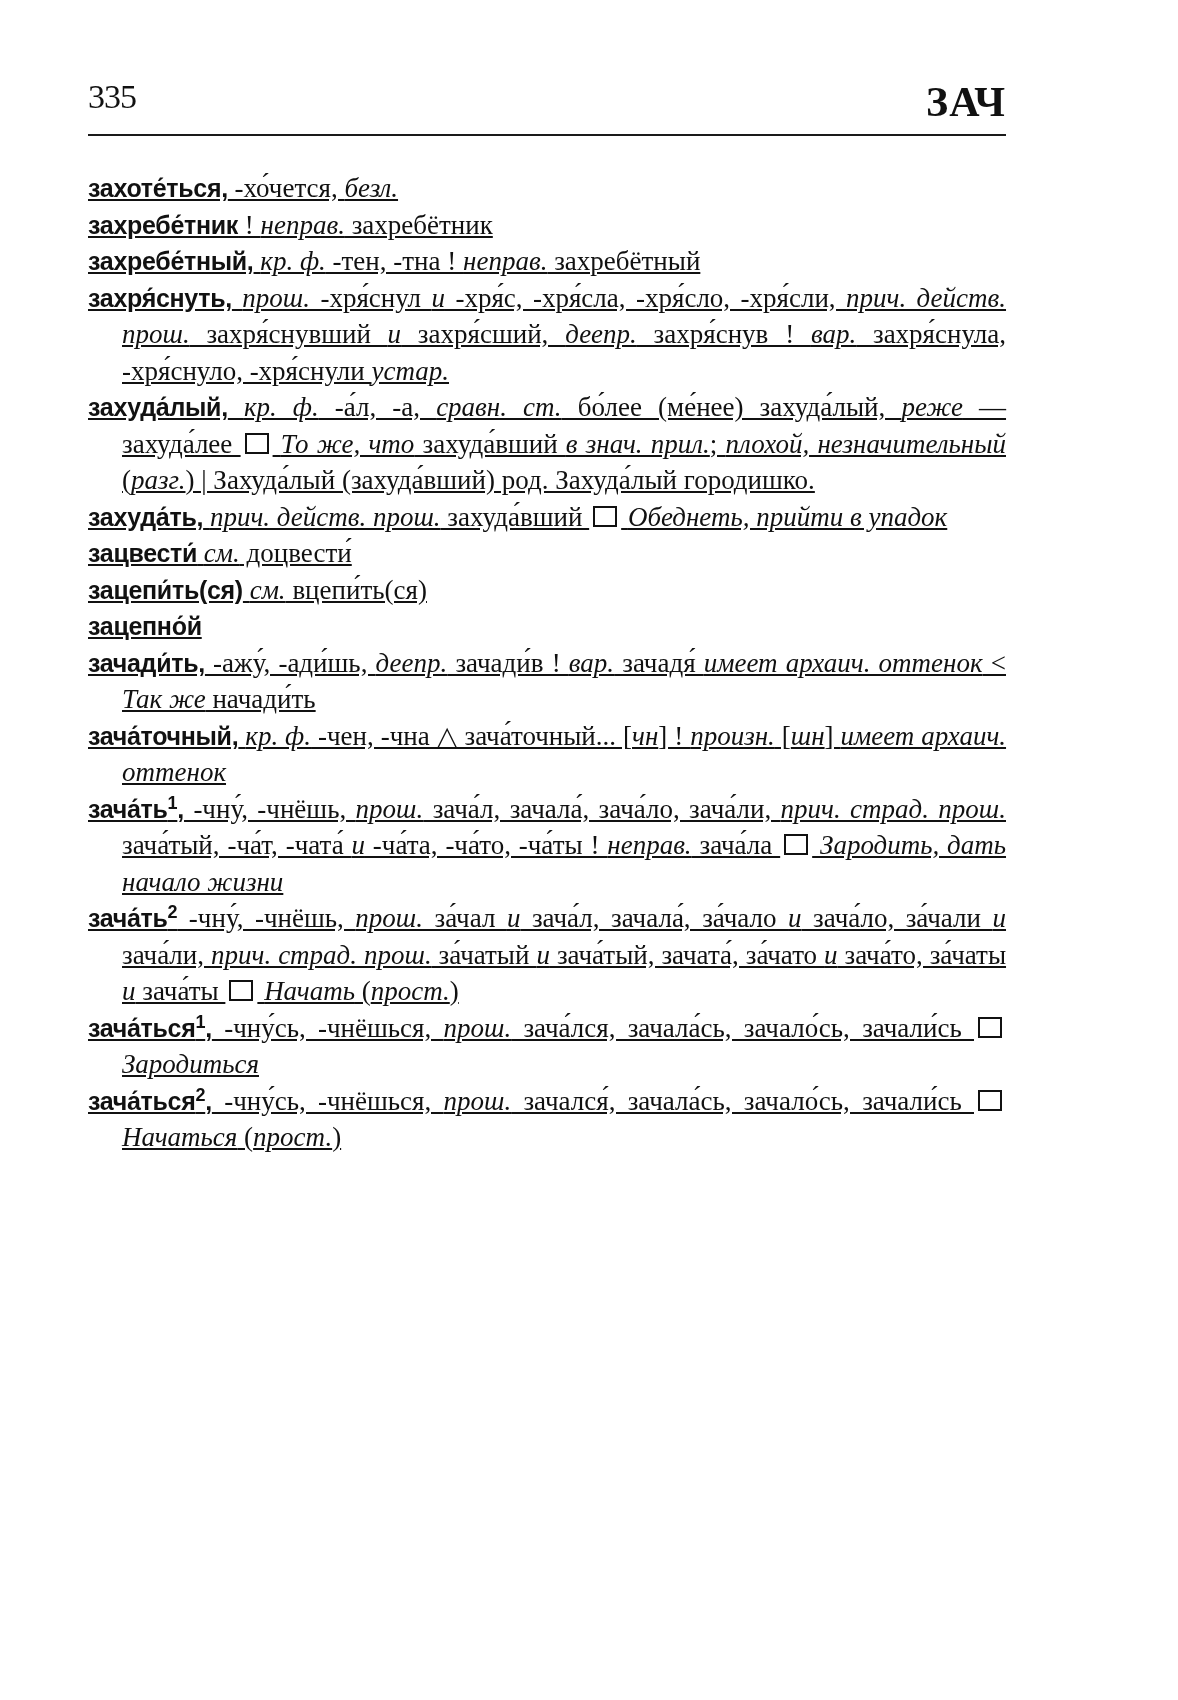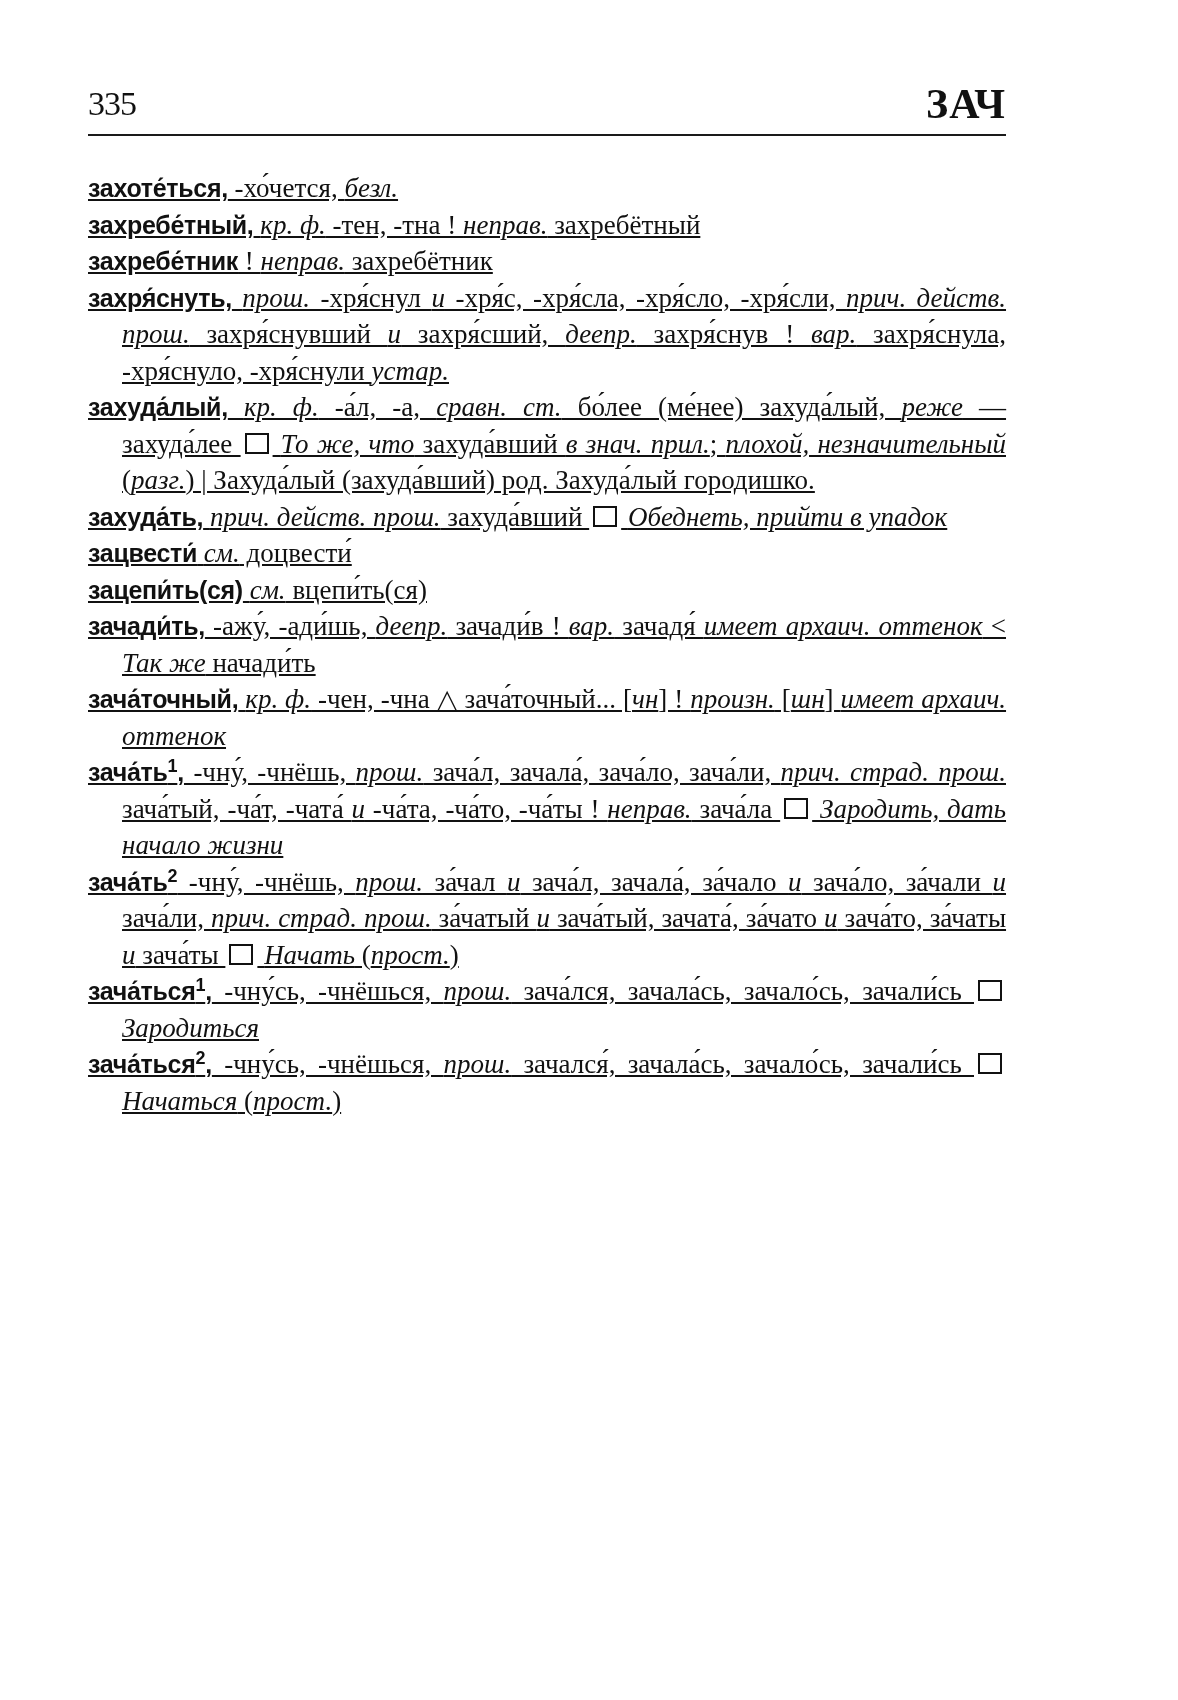--- a/index.html
+++ b/index.html
@@ -3,21 +3,21 @@
 <meta charset="utf-8">
 <style>
   html, body { margin: 0; padding: 0; background: #ffffff; }
   body {
     width: 1178px; height: 1700px; position: relative; overflow: hidden;
     font-family: "Liberation Serif", "DejaVu Serif", serif;
     color: #111111;
   }
   .page { position: absolute; left: 88px; top: 78px; width: 918px; }
   .header {
-    display: flex; justify-content: space-between; align-items: center;
+    display: flex; justify-content: space-between; align-items: flex-start;
     height: 52px; border-bottom: 2px solid #1a1a1a; padding-bottom: 4px;
   }
   .page-num { font-size: 34px; letter-spacing: -1px; }
   .running-head { font-size: 42px; font-weight: bold; letter-spacing: 1px; }
   .entries { margin-top: 34px; }
   .entry {
     font-size: 27px; line-height: 36.5px;
     padding-left: 34px; text-indent: -34px;
     text-align: justify;
     text-decoration: underline;
@@ -33,27 +33,28 @@
 </head>
 <body>
 
 <div class="page">
   <div class="header">
     <span class="page-num">335</span>
     <span class="running-head">ЗАЧ</span>
   </div>
   <div class="entries" id="entries">
       <div class="entry"><b>захоте́ться,</b> -хо́чется, <i>безл.</i></div>
+      <div class="entry"><b>захребе́тник</b> ! <i>неправ.</i> захребётник</div>
       <div class="entry"><b>захребе́тный,</b> <i>кр. ф.</i> -тен, -тна ! <i>неправ.</i> захребётный</div>
-      <div class="entry"><b>захребе́тник</b> ! <i>неправ.</i> захребётник</div>
       <div class="entry"><b>захря́снуть,</b> <i>прош.</i> -хря́снул <i>и</i> -хря́с, -хря́сла, -хря́сло, -хря́сли, <i>прич. действ. прош.</i> захря́снувший <i>и</i> захря́сший, <i>деепр.</i> захря́снув ! <i>вар.</i> захря́снула, -хря́снуло, -хря́снули <i>устар.</i></div>
       <div class="entry"><b>захуда́лый,</b> <i>кр. ф.</i> -а́л, -а, <i>сравн. ст.</i> бо́лее (ме́нее) захуда́лый, <i>реже</i> — захуда́лее <span class="box"></span> <i>То же, что</i> захуда́вший <i>в знач. прил.</i>; <i>плохой, незначительный</i> (<i>разг.</i>) | Захуда́лый (захуда́вший) род. Захуда́лый городишко.</div>
       <div class="entry"><b>захуда́ть,</b> <i>прич. действ. прош.</i> захуда́вший <span class="box"></span> <i>Обеднеть, прийти в упадок</i></div>
       <div class="entry"><b>зацвести́</b> <i>см.</i> доцвести́</div>
       <div class="entry"><b>зацепи́ть(ся)</b> <i>см.</i> вцепи́ть(ся)</div>
+      <div class="entry"><b>зацепно́й</b></div>
       <div class="entry"><b>зачади́ть,</b> -ажу́, -ади́шь, <i>деепр.</i> зачади́в ! <i>вар.</i> зачадя́ <i>имеет архаич. оттенок</i> &lt; <i>Так же</i> начади́ть</div>
       <div class="entry"><b>зача́точный,</b> <i>кр. ф.</i> -чен, -чна △ зача́точный... [<i>чн</i>] ! <i>произн.</i> [<i>шн</i>] <i>имеет архаич. оттенок</i></div>
       <div class="entry"><b>зача́ть<sup>1</sup>,</b> -чну́, -чнёшь, <i>прош.</i> зача́л, зачала́, зача́ло, зача́ли, <i>прич. страд. прош.</i> зача́тый, -ча́т, -чата́ <i>и</i> -ча́та, -ча́то, -ча́ты ! <i>неправ.</i> зача́ла <span class="box"></span> <i>Зародить, дать начало жизни</i></div>
       <div class="entry"><b>зача́ть<sup>2</sup></b> -чну́, -чнёшь, <i>прош.</i> за́чал <i>и</i> зача́л, зачала́, за́чало <i>и</i> зача́ло, за́чали <i>и</i> зача́ли, <i>прич. страд. прош.</i> за́чатый <i>и</i> зача́тый, зачата́, за́чато <i>и</i> зача́то, за́чаты <i>и</i> зача́ты <span class="box"></span> <i>Начать</i> (<i>прост.</i>)</div>
       <div class="entry"><b>зача́ться<sup>1</sup>,</b> -чну́сь, -чнёшься, <i>прош.</i> зача́лся, зачала́сь, зачало́сь, зачали́сь <span class="box"></span> <i>Зародиться</i></div>
       <div class="entry"><b>зача́ться<sup>2</sup>,</b> -чну́сь, -чнёшься, <i>прош.</i> зачался́, зачала́сь, зачало́сь, зачали́сь <span class="box"></span> <i>Начаться</i> (<i>прост.</i>)</div>
     </div>
 </div>
 
 </body></html>

